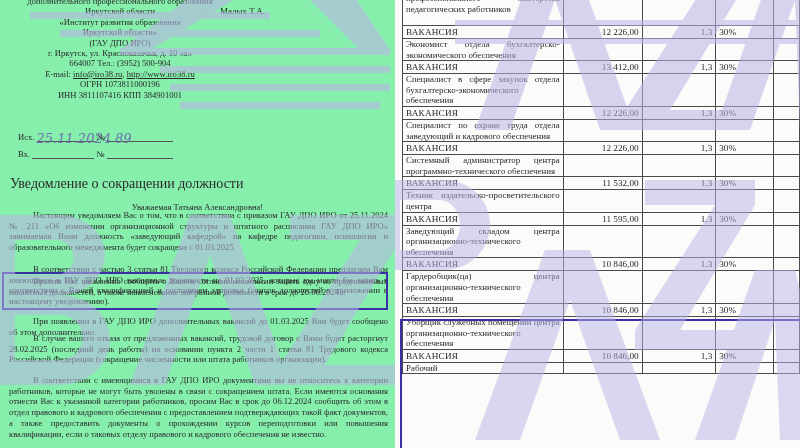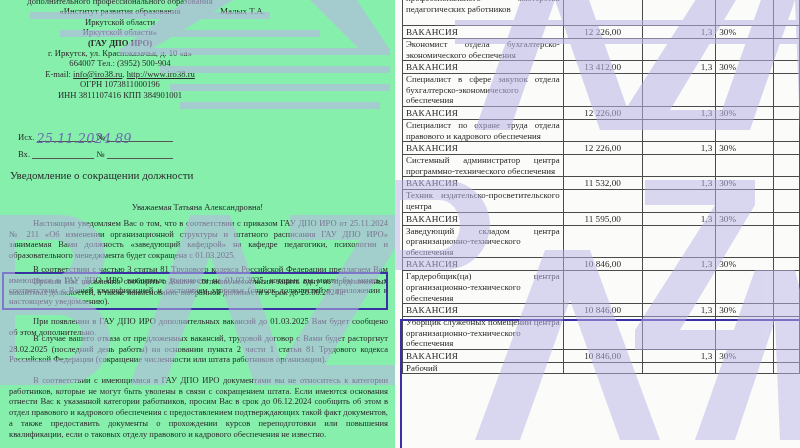--- a/index.html
+++ b/index.html
@@ -3,70 +3,70 @@
 <meta charset="utf-8">
 <style>
   html, body { margin:0; padding:0; }
   body { width:800px; height:448px; overflow:hidden; background:#fbfbfa; position:relative;
          font-family:"Liberation Serif","DejaVu Serif",serif; color:#2a2a2a; }
   .page-left { position:absolute; left:0; top:0; width:395px; height:448px; background:#86efac; overflow:hidden; }
   .page-right { position:absolute; left:395px; top:0; width:405px; height:448px; background:#fbfbfa; overflow:hidden; }
 
   
   .letterhead { position:absolute; left:20px; top:-4px; width:200px; text-align:center; font-size:8.6px; line-height:10.4px; }
-  .letterhead .bold { font-weight:bold; }
+  .letterhead .bold { font-weight:normal; }
   .letterhead .link { text-decoration:underline; }
   .addressee { position:absolute; left:220px; top:-4px; font-size:9px; line-height:10.4px; }
   .addressee div { height:10.4px; }
 
   .reg { position:absolute; left:18px; font-size:8.6px; }
   .reg .line { display:inline-block; border-bottom:1px solid #555; height:10px; vertical-align:bottom; }
   .reg .hand { font-family:"DejaVu Serif",serif; font-style:italic; color:#6b6fb0; font-size:13px; }
   .reg-out { top:131px; }
   .reg-in { top:148px; }
 
-  .subject { position:absolute; left:10px; top:169px; font-size:11px; }
+  .subject { position:absolute; left:10px; top:176px; font-size:14px; }
   .salutation { position:absolute; left:0; width:395px; top:202px; text-align:center; font-size:8.6px; }
 
   .para { position:absolute; left:9px; width:379px; font-size:8.55px; line-height:10.7px; text-align:justify; }
   .para .indent { display:inline-block; width:24px; }
-  .p1 { top:218px; }
+  .p1 { top:210px; }
   .p2 { top:233px; }
   .p3 { top:278px; }
   .p4 { top:307px; }
   .p5 { top:332px; }
   .p6 { top:373px;font-family:Liberation Serif, serif; }
   .para { text-align-last:left; }
 
   .highlight-left { position:absolute; left:2px; top:272px; width:386px; height:38px; border:2px solid #3a2fa5; box-sizing:border-box; }
 
   
   table.vac { position:absolute; left:7px; top:-8px; border-collapse:collapse; font-size:8.9px; }
   table.vac td { border:1px solid #4a4a4a; padding:0 3px; vertical-align:top; line-height:10.6px; }
   table.vac td.c1 { width:157px; text-align:justify; text-align-last:left; }
-  table.vac td.c2 { width:74px; text-align:center; }
+  table.vac td.c2 { width:74px; text-align:right; }
   table.vac td.c3 { width:69px; text-align:right; }
   table.vac td.c4 { width:52px; }
   table.vac td.c5 { width:20px; }
   table.vac tr.vacancy td { font-size:9.2px; height:12px; line-height:12px; }
   table.vac tr.vacancy td.c1 { letter-spacing:0.2px; }
   .highlight-right { position:absolute; left:5px; top:319px; width:410px; height:140px; border:2px solid #3a2fa5; border-right:none; box-sizing:border-box; }
 
   
   .wm { position:absolute; pointer-events:none; }
   .wm svg { display:block; }
 </style>
 </head>
 <body>
 
 <div class="page-left">
   <div class="letterhead">
     <div>дополнительного профессионального образования</div>
+    <div>Иркутской области</div>
     <div>«Институт развития образования</div>
-    <div>Иркутской области</div>
     <div>Иркутской области»</div>
     <div class="bold">(ГАУ ДПО ИРО)</div>
     <div>г. Иркутск, ул. Красноказачья, д. 10 «а»</div>
     <div>664007 Тел.: (3952) 500-904</div>
     <div><span>E-mail: </span><span class="link">info@iro38.ru</span><span>, </span><span class="link">http://www.iro38.ru</span></div>
     <div>ОГРН 1073811000196</div>
     <div>ИНН 3811107416 КПП 384901001</div>
   </div>
 
   <div class="addressee">
@@ -162,21 +162,21 @@
           <td class="c5"></td>
     </tr>
     <tr class="vacancy">
       <td class="c1">ВАКАНСИЯ</td>
       <td class="c2">12 226,00</td>
       <td class="c3">1,3</td>
       <td class="c4">30%</td>
           <td class="c5"></td>
     </tr>
     <tr>
-      <td class="c1">Специалист по охране труда отдела правового и кадрового обеспечения</td>
+      <td class="c1">Специалист по охране труда отдела заведующий и кадрового обеспечения</td>
           <td class="c2"></td>
           <td class="c3"></td>
           <td class="c4"></td>
           <td class="c5"></td>
     </tr>
     <tr class="vacancy">
       <td class="c1">ВАКАНСИЯ</td>
       <td class="c2">12 226,00</td>
       <td class="c3">1,3</td>
       <td class="c4">30%</td>

